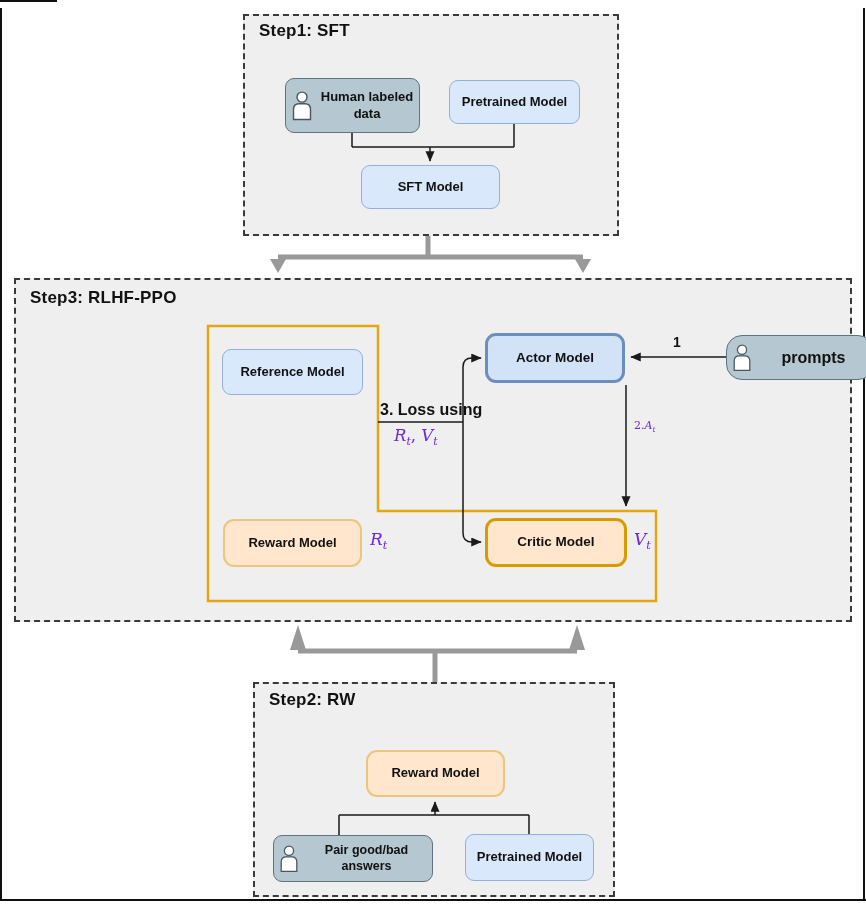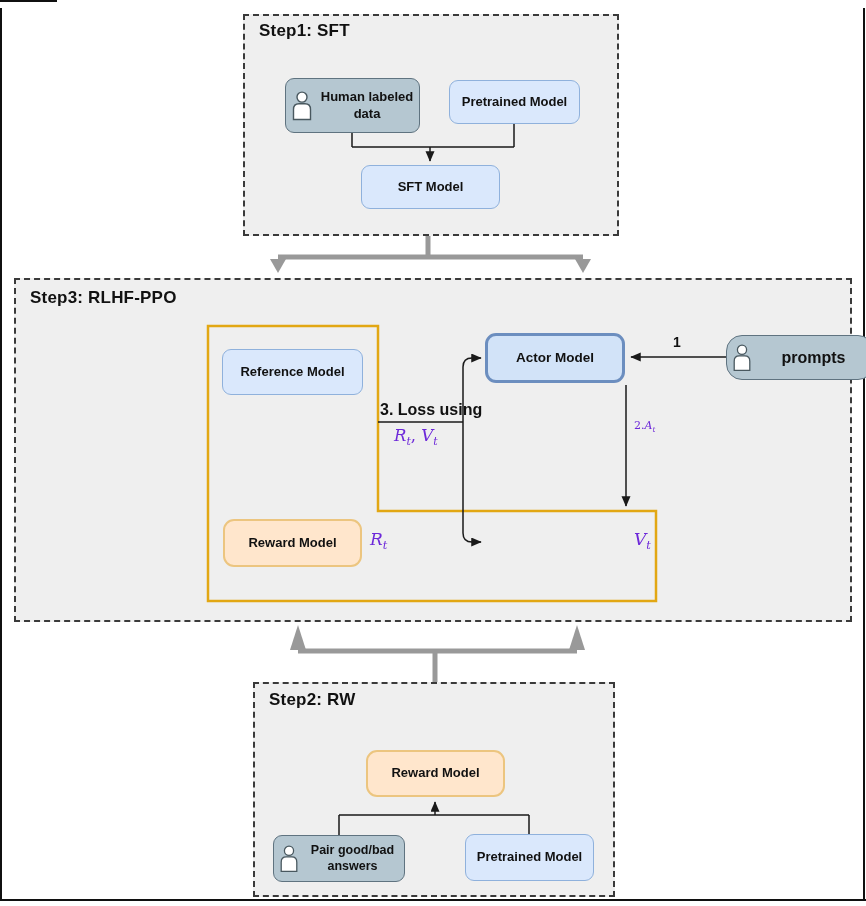--- a/index.html
+++ b/index.html
@@ -116,20 +116,23 @@
   </div>
 
   <div class="node blue-strong" style="left:485px;top:333px;width:140px;height:50px;font-size:13.5px;">
     <span class="txt">Actor Model</span>
   </div>
 
   <div class="node peach" style="left:223px;top:519px;width:139px;height:48px;">
     <span class="txt">Reward Model</span>
   </div>
 
+  <div class="node peach-strong" style="left:485px;top:518px;width:142px;height:49px;font-size:13.5px;">
+    <span class="txt">Critic Model</span>
+  </div>
 
   <div class="node gray" style="left:726px;top:335px;width:148px;height:45px;font-size:16px;border-radius:16px;">
     <span class="icon">
       <svg width="22" height="29" viewBox="0 0 24 30">
         <circle cx="12" cy="6.6" r="5" fill="#fff" stroke="#49585f" stroke-width="1.4"></circle>
         <path d="M3.5,29 L3.5,19 Q3.5,13.3 9,13.3 L15,13.3 Q20.5,13.3 20.5,19 L20.5,29 Z" fill="#fff" stroke="#49585f" stroke-width="1.4"></path>
       </svg>
     </span>
     <span class="txt">prompts</span>
   </div>
@@ -152,21 +155,21 @@
 
   <div class="math" style="left:634px;top:529px;">
     <span>V</span><sub>t</sub>
   </div>
 
 
   <div class="node peach" style="left:366px;top:750px;width:139px;height:47px;">
     <span class="txt">Reward Model</span>
   </div>
 
-  <div class="node gray" style="left:273px;top:835px;width:132px;height:47px;font-size:12.5px;">
+  <div class="node gray" style="left:273px;top:835px;width:160px;height:47px;font-size:12.5px;">
     <span class="icon">
       <svg width="22" height="29" viewBox="0 0 24 30">
         <circle cx="12" cy="6.6" r="5" fill="#fff" stroke="#49585f" stroke-width="1.4"></circle>
         <path d="M3.5,29 L3.5,19 Q3.5,13.3 9,13.3 L15,13.3 Q20.5,13.3 20.5,19 L20.5,29 Z" fill="#fff" stroke="#49585f" stroke-width="1.4"></path>
       </svg>
     </span>
     <span class="txt">Pair good/bad answers</span>
   </div>
 
   <div class="node blue" style="left:465px;top:834px;width:129px;height:47px;">

